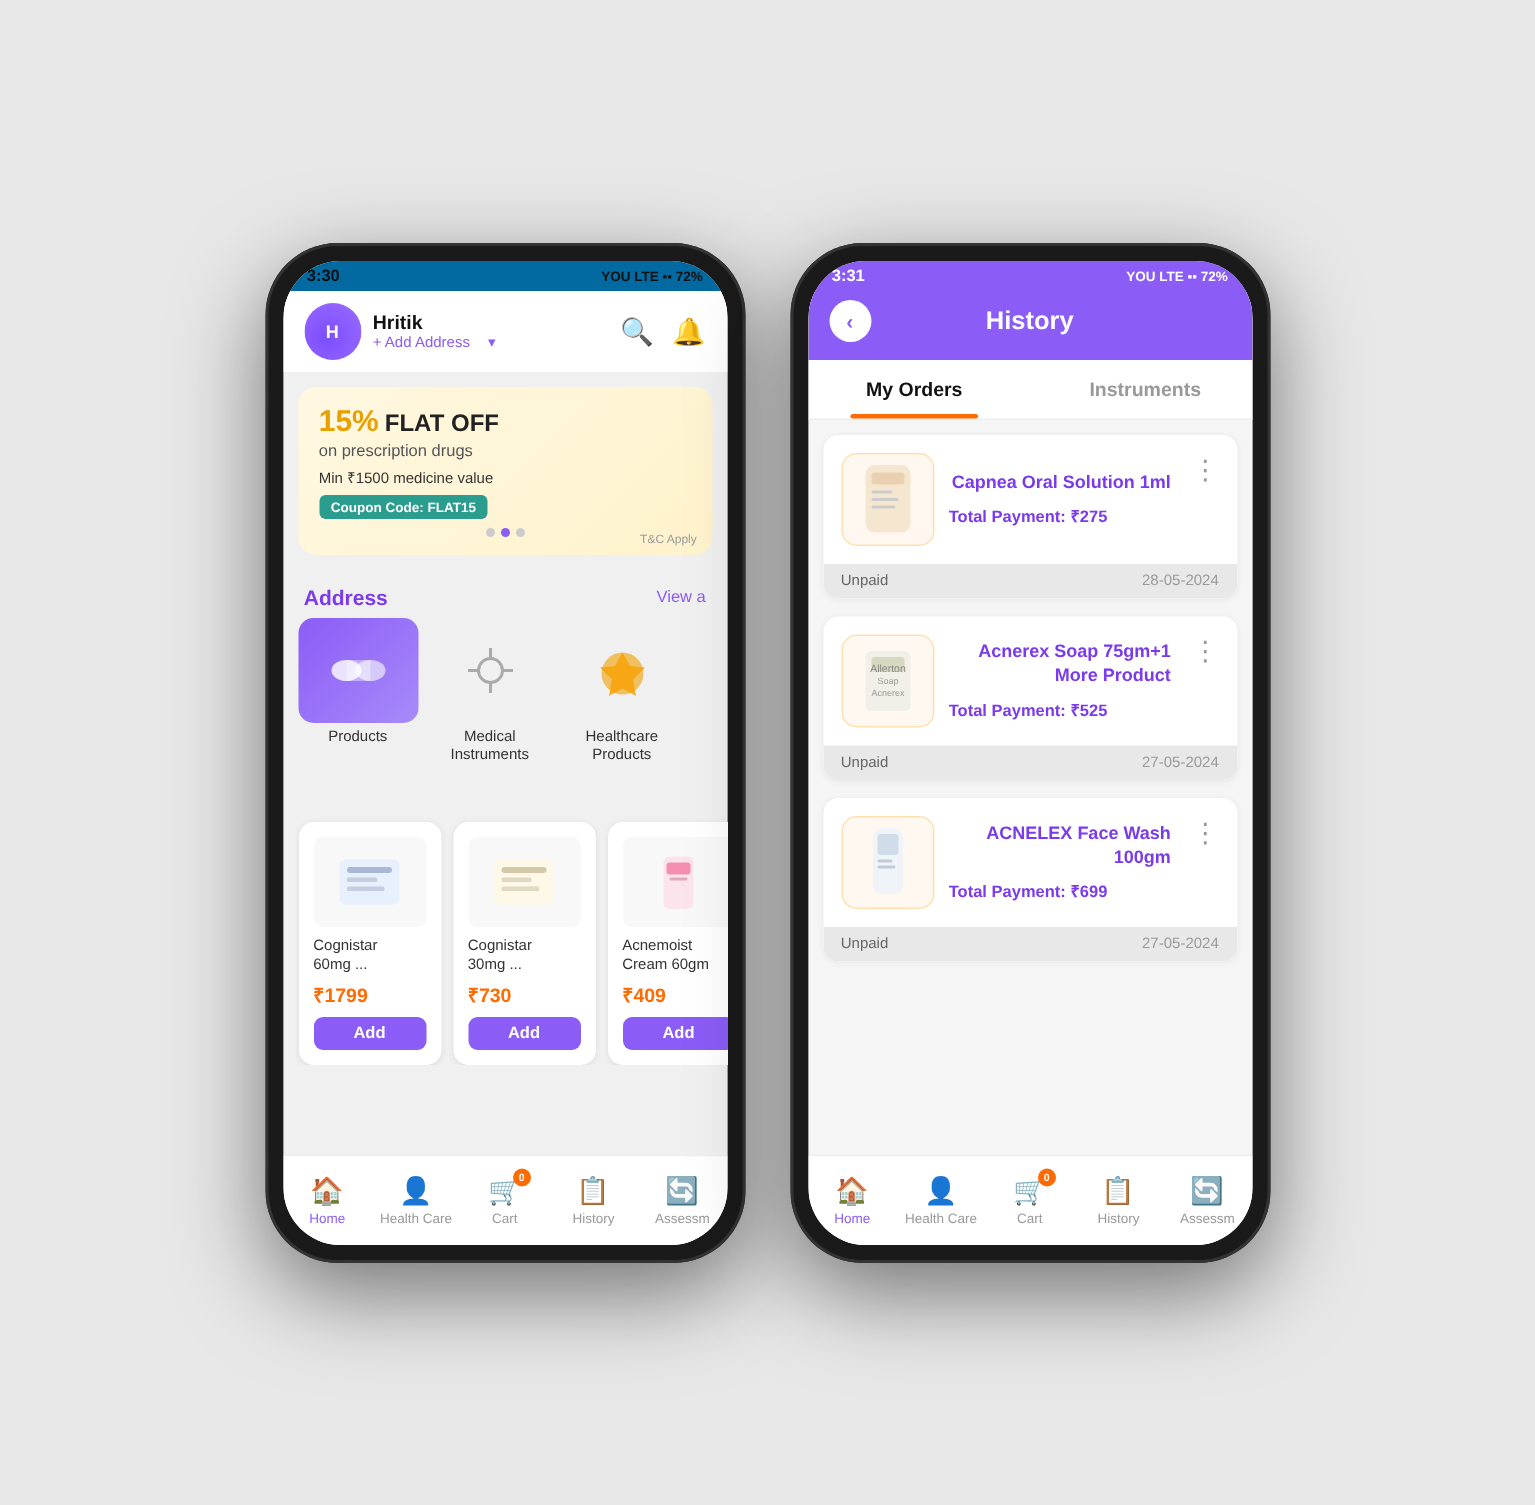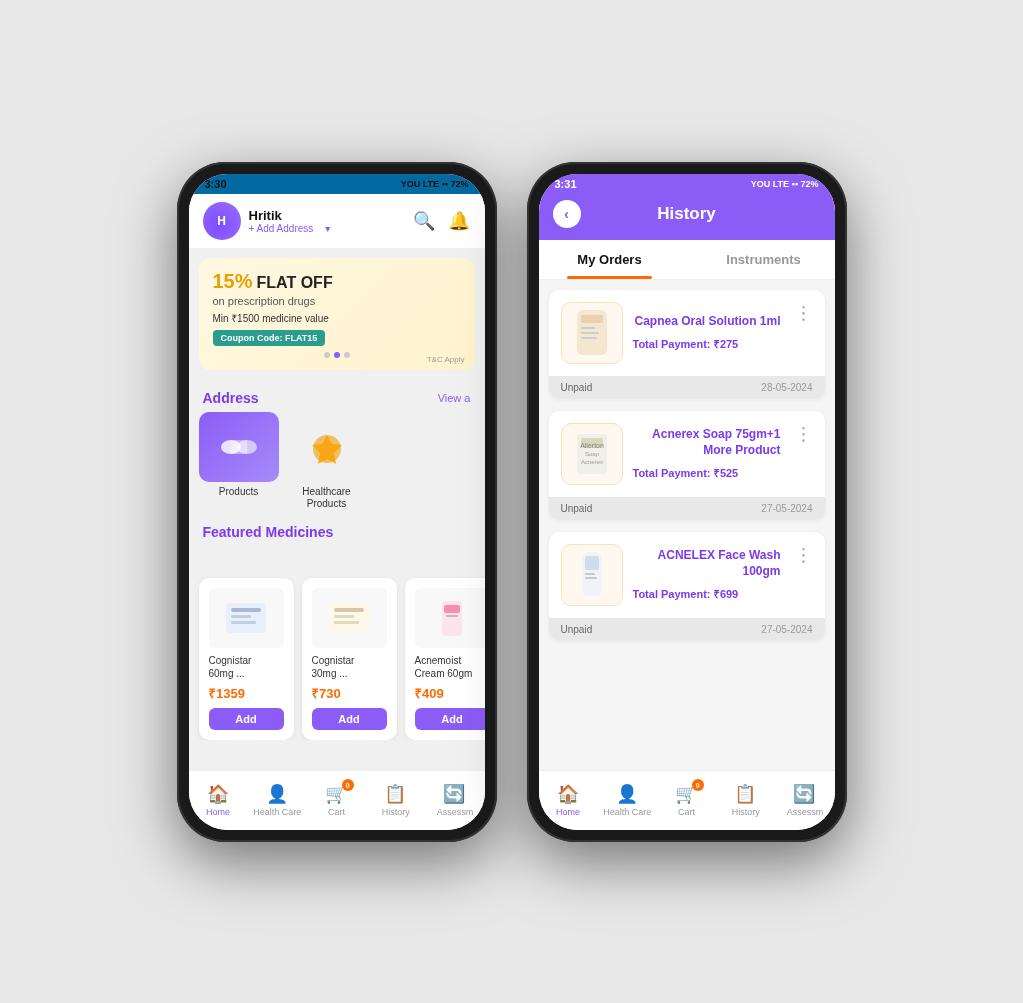--- a/index.html
+++ b/index.html
@@ -288,43 +288,54 @@
 
               <svg width="40" height="30" viewBox="0 0 40 30">
                   <ellipse cx="12" cy="15" rx="10" ry="7" fill="white" opacity="0.8"></ellipse>
                   <ellipse cx="28" cy="15" rx="10" ry="7" fill="white" opacity="0.6"></ellipse>
                   <rect x="12" y="8" width="16" height="14" fill="rgba(255,255,255,0.4)"></rect>
                 </svg>
             </div>
             <div class="category-label">Products</div>
           </div>
           <div class="category-item">
+            <div class="category-img cat-instruments">
+              <svg width="50" height="40" viewBox="0 0 50 40">
+                  <circle cx="25" cy="20" r="8" fill="none" stroke="#aaa" stroke-width="2"></circle>
+                  <line x1="25" y1="5" x2="25" y2="12" stroke="#aaa" stroke-width="2"></line>
+                  <line x1="25" y1="28" x2="25" y2="35" stroke="#aaa" stroke-width="2"></line>
+                  <line x1="10" y1="20" x2="17" y2="20" stroke="#aaa" stroke-width="2"></line>
+                  <line x1="33" y1="20" x2="40" y2="20" stroke="#aaa" stroke-width="2"></line>
+                </svg>
+            </div>
+            <div class="category-label">Medical<br>Instruments</div>
+          </div>
+          <div class="category-item">
             <div class="category-img cat-healthcare">
               <svg width="50" height="45" viewBox="0 0 50 45">
                   <circle cx="25" cy="25" r="14" fill="#f0c060"></circle>
                   <path d="M25 11 L30 20 L40 21 L32 29 L34 40 L25 35 L16 40 L18 29 L10 21 L20 20 Z" fill="#f8a000" opacity="0.8"></path>
                 </svg>
             </div>
             <div class="category-label">Healthcare<br>Products</div>
           </div>
         </div>
 
-        <div class="featured-title">Featured Medicines</div>
         <div class="product-list">
           <div class="product-card">
             <div class="product-img">
               <svg width="50" height="50" viewBox="0 0 50 50">
                   <rect x="5" y="10" width="40" height="30" rx="4" fill="#e8f0fe"></rect>
                   <rect x="10" y="15" width="30" height="4" rx="2" fill="#aab8d4"></rect>
                   <rect x="10" y="22" width="20" height="3" rx="1" fill="#c5cee0"></rect>
                   <rect x="10" y="28" width="25" height="3" rx="1" fill="#c5cee0"></rect>
                 </svg>
             </div>
             <div class="product-name">Cognistar<br>60mg ...</div>
-            <div class="product-price">₹1359</div>
+            <div class="product-price">₹1799</div>
             <button class="add-btn">Add</button>
           </div>
           <div class="product-card">
             <div class="product-img">
               <svg width="50" height="50" viewBox="0 0 50 50">
                   <rect x="5" y="10" width="40" height="30" rx="4" fill="#fef8e8"></rect>
                   <rect x="10" y="15" width="30" height="4" rx="2" fill="#d4c8aa"></rect>
                   <rect x="10" y="22" width="20" height="3" rx="1" fill="#e0d8c0"></rect>
                   <rect x="10" y="28" width="25" height="3" rx="1" fill="#e0d8c0"></rect>
                 </svg>

